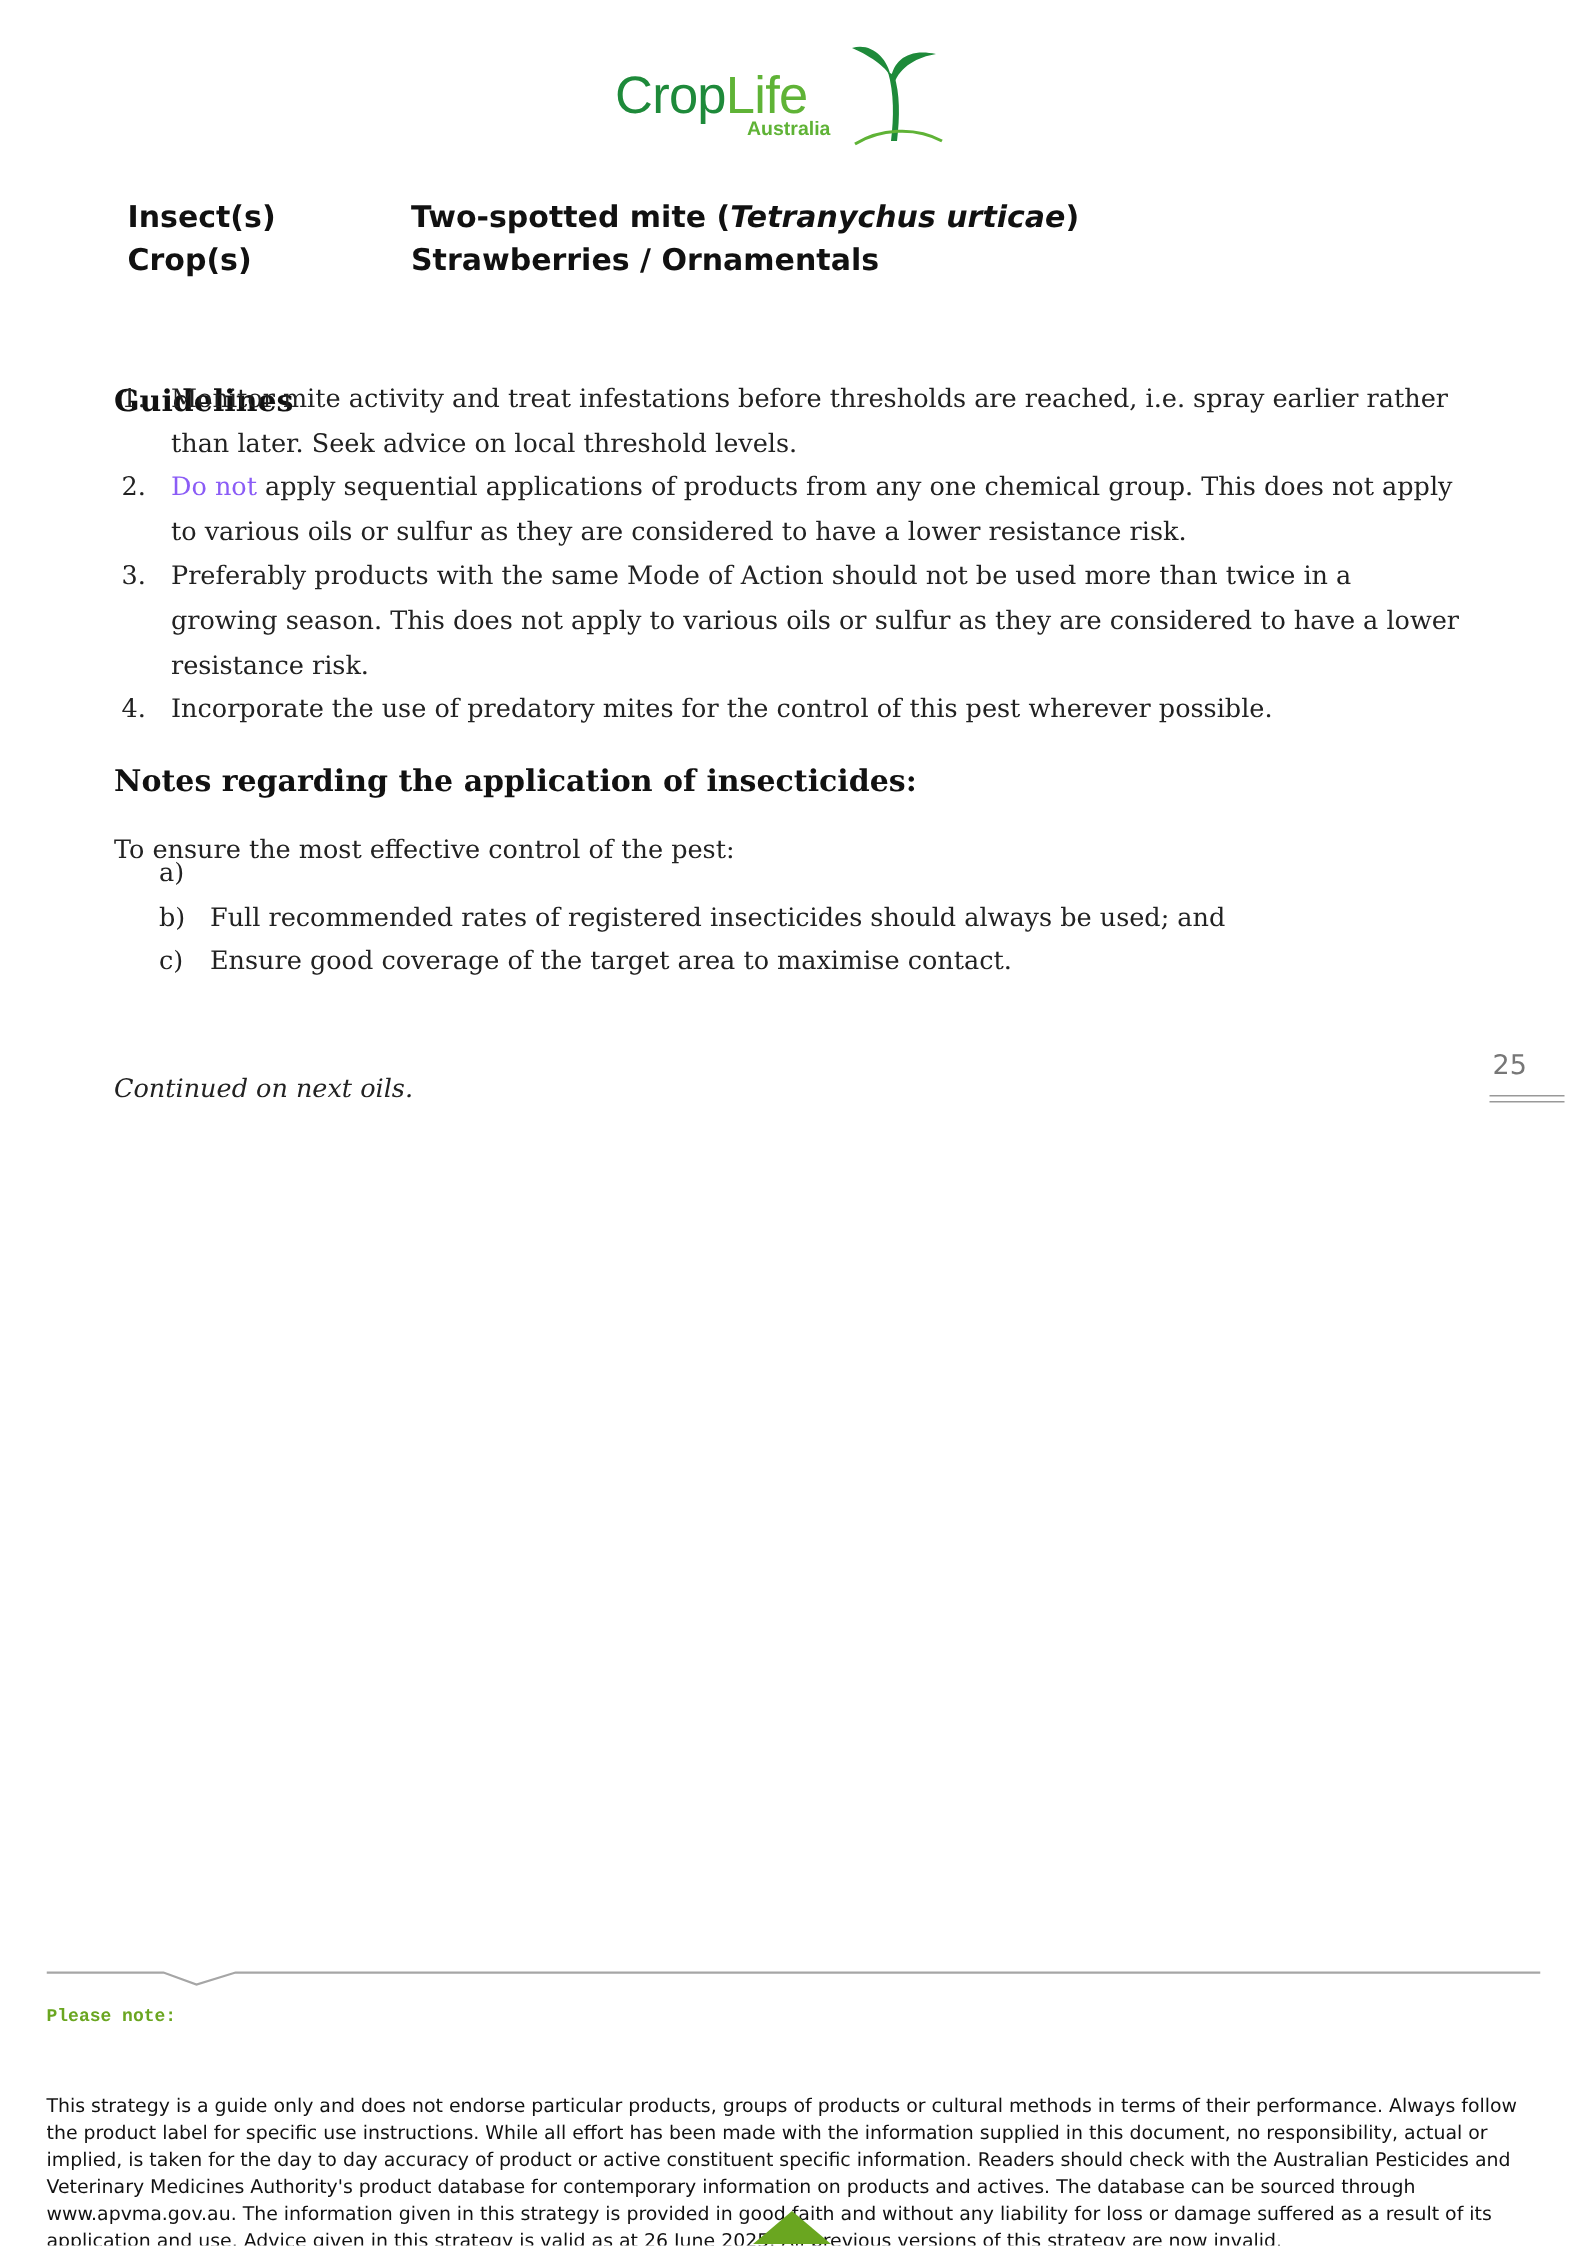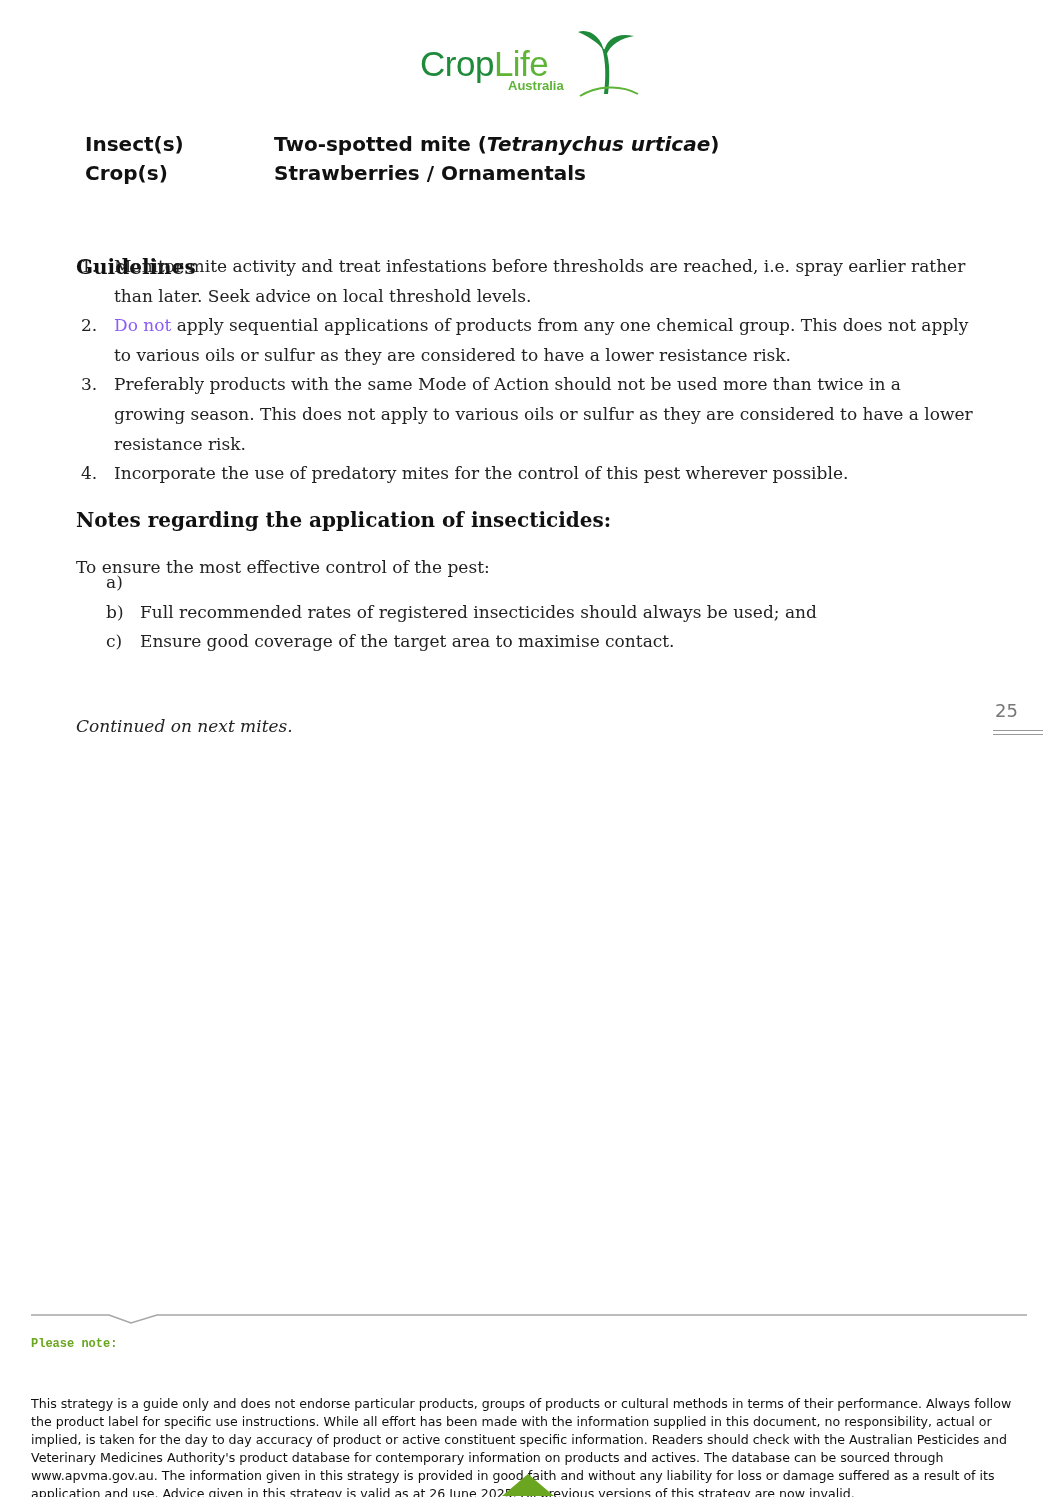--- a/index.html
+++ b/index.html
@@ -1,18 +1,18 @@
 <!DOCTYPE html>
 <html><head>
 <meta charset="utf-8">
 <style>
   html, body { margin:0; padding:0; background:#ffffff; }
   body { width:1058px; height:1497px; position:relative; overflow:hidden; color:#1a1a1a; }
 
-  .logo { position:absolute; left:418px; top:28px; width:222px; height:72px; }
+  .logo { position:absolute; left:408px; top:28px; width:222px; height:72px; }
   .logo .crop { position:absolute; left:2px; top:16px; font-family:"Liberation Sans", sans-serif; font-size:35px; color:#1e8a3a; letter-spacing:-0.5px; }
   .logo .crop span.life { color:#5fb336; }
   .logo .aus { position:absolute; left:90px; top:50px; font-family:"Liberation Sans", sans-serif; font-size:13px; color:#5fb336; font-weight:bold;text-align:right; }
   .logo svg { position:absolute; left:158px; top:0; }
 
   .meta { position:absolute; left:85px; top:132px; font-family:"DejaVu Sans", sans-serif; font-weight:bold; font-size:20px; color:#111; }
   .meta .row { height:29px; display:flex; }
   .meta .k { width:189px; }
   .meta .v em { font-style:italic; }
 
@@ -94,21 +94,21 @@
   <div class="li">
     <span class="let">b)</span>
     <span>Full recommended rates of registered insecticides should always be used; and</span>
   </div>
   <div class="li">
     <span class="let">c)</span>
     <span>Ensure good coverage of the target area to maximise contact.</span>
   </div>
 </div>
 
-<div class="cont">Continued on next mites.</div>
+<div class="cont">Continued on next oils.</div>
 
 <div class="pagenum">25</div>
 <div class="pageline" style="top:730px;"></div>
 <div class="pageline" style="top:734px;"></div>
 
 <svg class="footer-rule" viewBox="0 0 996 14" width="996" height="14">
   <path d="M0 3 L78 3 L100 11 L126 3 L996 3" stroke="#a6a6a6" stroke-width="1.5" fill="none"></path>
 </svg>
 
 <div class="note-title">Please note:</div>

